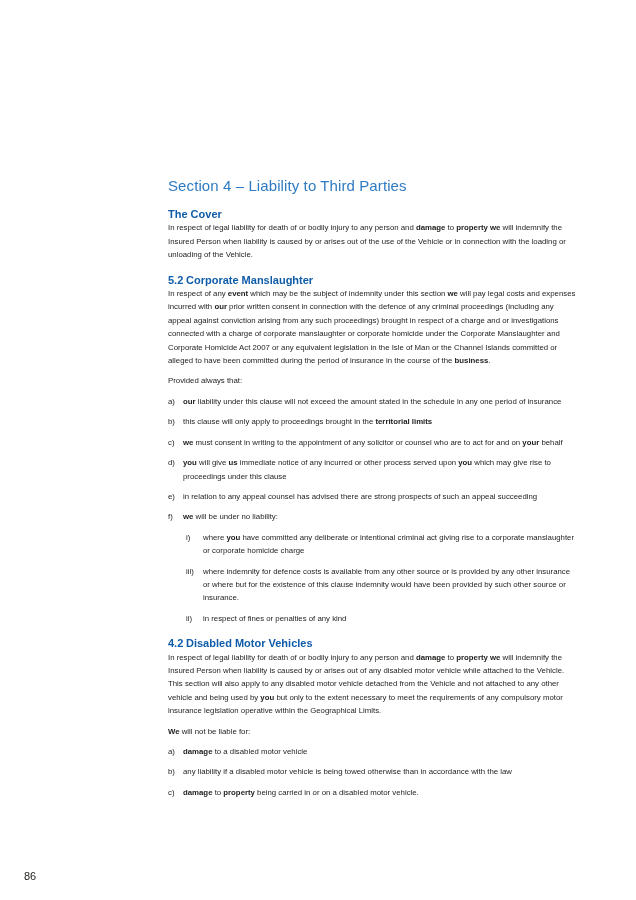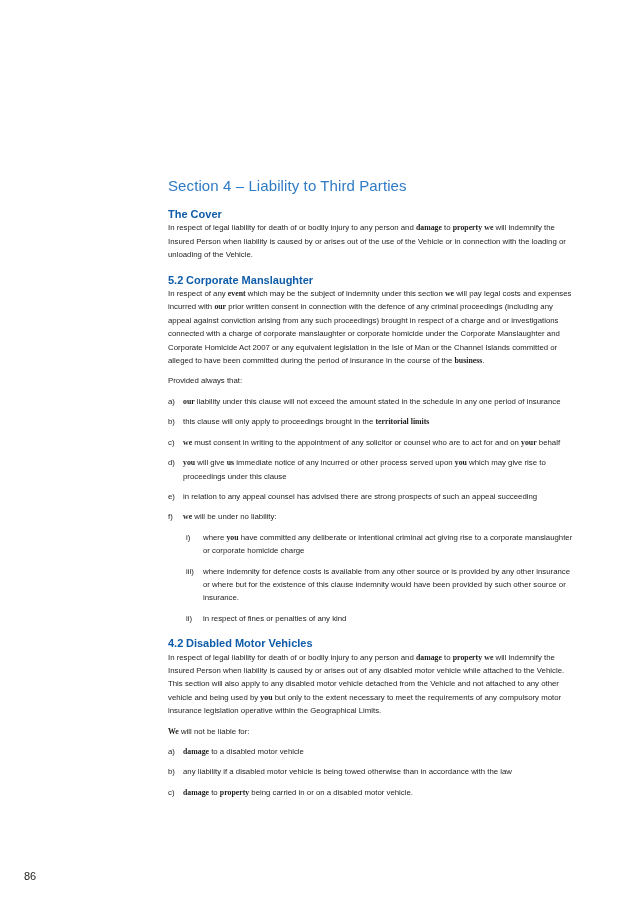--- a/index.html
+++ b/index.html
@@ -43,21 +43,21 @@
   .li {
     display: flex;
     font-size: 7.8px;
     line-height: 13.4px;
     margin: 0 0 7px 0;
   }
   .li1 .label { flex: none; width: 15px; }
   .li2 { margin-left: 18px; }
   .li2 .label { flex: none; width: 17px; }
   .li-content { flex: 1; }
-  .bold { font-weight: 700; font-family: Liberation Serif, serif; }
+  .bold { font-weight: 700; }
   .page-number {
     position: absolute;
     left: 24px; top: 870px;
     font-size: 11px;
     color: #1d1d1b;
   }
 </style>
 </head>
 <body>
 

